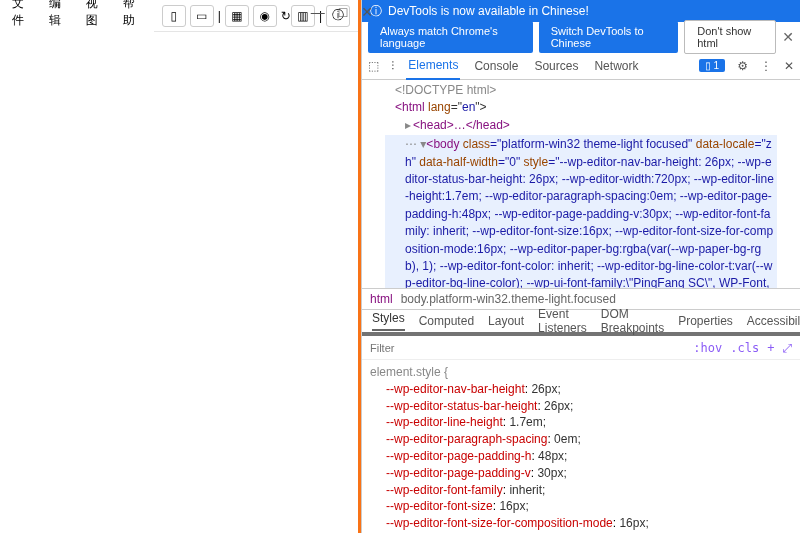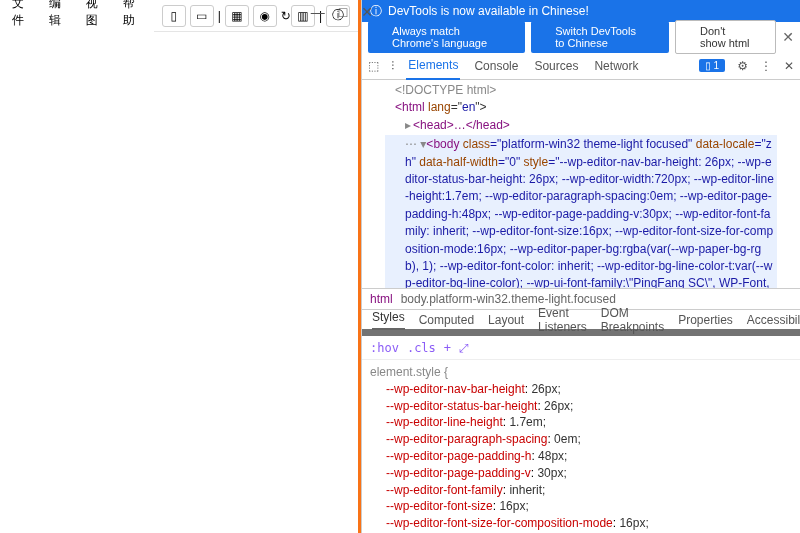--- a/index.html
+++ b/index.html
@@ -23,41 +23,41 @@
 .sb-frow{height:24px;display:flex;align-items:center;padding:0 8px;gap:6px}
 .sb-frow .spacer{flex:1}
 .statusbar{height:22px;border-top:1px solid #e5e5e5;display:flex;align-items:center;gap:10px;padding:0 8px;color:#777}
 .editor{flex:1;display:flex;flex-direction:column}
 .ed-tools{height:32px;display:flex;align-items:center;gap:10px;padding:0 10px;color:#666;border-bottom:1px solid #eee}
 .ed-body{flex:1;background:#f7f7f5;position:relative}
 .paper{position:absolute;top:12px;left:6px;width:98px;height:24px;background:#fde6c8}
 .devtools{flex:1;display:flex;flex-direction:column;border-left:1px solid #ccc;min-width:0}
 .banner{height:22px;background:#1a73e8;color:#fff;display:flex;align-items:center;padding:0 8px;gap:6px}
 .banner-row2{height:30px;display:flex;align-items:center;gap:6px;padding:0 6px}
-.pill{background:#1a73e8;color:#fff;padding:4px 24px;border-radius:2px;font-size:11px}
+.pill{background:#1a73e8;color:#fff;padding:4px 12px;border-radius:2px;font-size:11px}
 .pill.outline{background:#fff;color:#333;border:1px solid #bbb}
 .bclose{margin-left:auto;font-size:14px;color:#666}
 .dt-tabs{height:28px;display:flex;align-items:center;border-bottom:1px solid #ccc;padding:0 6px;gap:12px;color:#555}
 .dt-tabs .tab{padding:6px 2px;cursor:pointer}
 .dt-tabs .tab.active{color:#1a73e8;border-bottom:2px solid #1a73e8}
 .dt-tabs .sp{flex:1}
 .badge{background:#1a73e8;color:#fff;border-radius:2px;padding:1px 6px;font-size:10px}
 .dom{flex:0 0 auto;height:208px;overflow:auto;font-family:Menlo,Consolas,monospace;font-size:11px;line-height:1.45;padding:2px 23px;color:#333}
 .dom .tag{color:#881280}
 .dom .attr{color:#994500}
 .dom .val{color:#1a1aa6}
 .dom .gray{color:#888}
 .dom .block{background:#e8f0fe;padding:1px 2px;margin:1px 0;word-break:break-all}
 .dom .ind1{padding-left:10px}
 .dom .ind2{padding-left:20px}
 .dom .caret{color:#888;margin-right:2px}
 .crumb{height:22px;border-top:1px solid #ccc;border-bottom:1px solid #ccc;display:flex;align-items:center;padding:0 8px;gap:8px;font-family:Menlo,monospace;font-size:11px}
 .crumb .c1{color:#881280}
 .crumb .c2{color:#666}
-.style-tabs{height:26px;display:flex;align-items:center;gap:14px;padding:0 10px;border-bottom:7px solid #737373;color:#555;font-size:11px}
+.style-tabs{height:26px;display:flex;align-items:center;gap:14px;padding:0 10px;border-bottom:4px solid #737373;color:#555;font-size:11px}
 .style-tabs .active{color:#333;border-bottom:2px solid #666;padding-bottom:4px}
 .filter-row{height:24px;display:flex;align-items:center;padding:0 8px;gap:8px;border-bottom:1px solid #eee;color:#888;font-size:11px}
 .filter-row input{border:none;outline:none;flex:1;font-size:11px}
 .filter-row .r{color:#8b5cf6;font-family:monospace}
 .styles{flex:1;overflow:auto;font-family:Menlo,Consolas,monospace;font-size:11px;line-height:1.4;padding:4px 8px}
 .styles .sel{color:#888}
 .styles .prop{color:#c80000}
 .styles .pval{color:#333}
 .styles .row{padding-left:16px;white-space:nowrap}
 </style>
@@ -186,20 +186,21 @@
   <div class="style-tabs">
     <span class="active">Styles</span>
     <span>Computed</span>
     <span>Layout</span>
     <span>Event Listeners</span>
     <span>DOM Breakpoints</span>
     <span>Properties</span>
     <span>Accessibility</span>
   </div>
   <div class="filter-row">
+    <input placeholder="Filter" style="">
     <span class="r">:hov</span>
     <span class="r">.cls</span>
     <span class="r">+</span>
     <span class="r">⤢</span>
   </div>
   <div class="styles">
     <div class="sel">element.style {</div>
     <div id="style-rows">
         <div class="row"><span class="prop">--wp-editor-nav-bar-height</span>:<span class="pval"> 26px;</span></div>
         <div class="row"><span class="prop">--wp-editor-status-bar-height</span>:<span class="pval"> 26px;</span></div>

